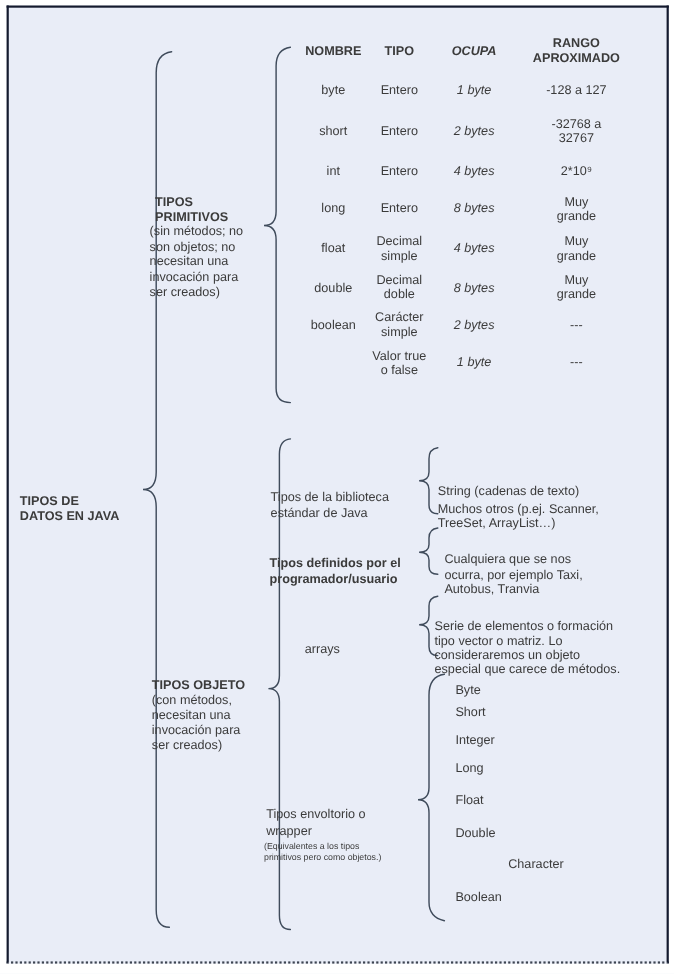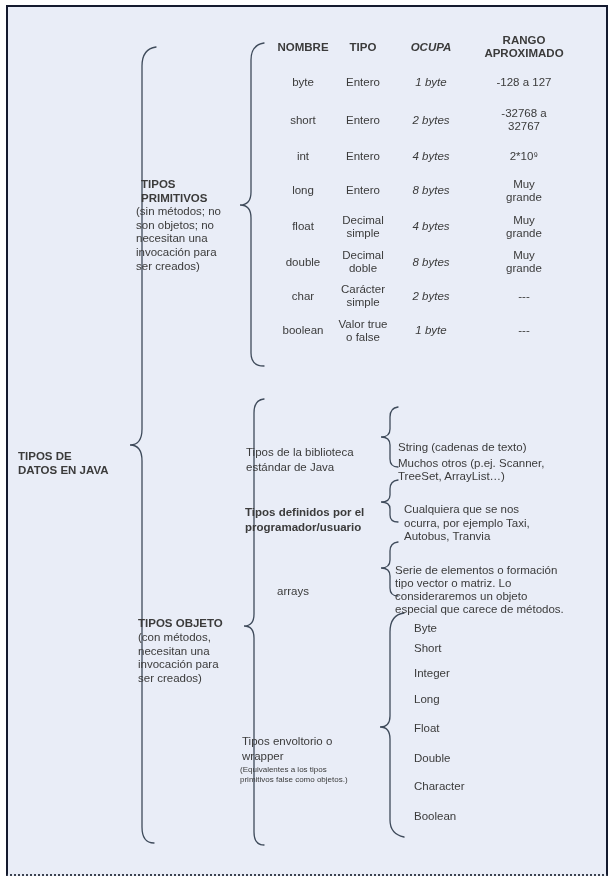--- a/index.html
+++ b/index.html
@@ -48,21 +48,20 @@
 ser creados)</div>
 
   <div class="col" style="left:243px;">
     <div class="cell r0">NOMBRE</div>
     <div class="cell r1">byte</div>
     <div class="cell r2">short</div>
     <div class="cell r3">int</div>
     <div class="cell r4">long</div>
     <div class="cell r5">float</div>
     <div class="cell r6">double</div>
-    <div class="cell r7">char</div>
     <div class="cell r8">boolean</div>
   </div>
 
   <div class="col" style="left:303px;">
     <div class="cell r0">TIPO</div>
     <div class="cell r1">Entero</div>
     <div class="cell r2">Entero</div>
     <div class="cell r3">Entero</div>
     <div class="cell r4">Entero</div>
     <div class="cell r5">Decimal
@@ -124,23 +123,23 @@
 
   <div class="abs" style="left:277px;top:561px;width:120px;">arrays</div>
   <div class="abs" style="left:395px;top:540px;width:185px;line-height:13px;">Serie de elementos o formación
 tipo vector o matriz. Lo
 consideraremos un objeto
 especial que carece de métodos.</div>
 
   <div class="abs" style="left:242px;top:710px;width:152px;line-height:15px;">Tipos envoltorio o
 wrapper</div>
   <div class="abs small" style="left:240px;top:741px;width:160px;">(Equivalentes a los tipos
-primitivos false como objetos.)</div>
+primitivos pero como objetos.)</div>
 
   <div class="wrapitem" style="top:622px;">Byte</div>
   <div class="wrapitem" style="top:642px;">Short</div>
   <div class="wrapitem" style="top:667px;">Integer</div>
   <div class="wrapitem" style="top:693px;">Long</div>
   <div class="wrapitem" style="top:722px;">Float</div>
   <div class="wrapitem" style="top:752px;">Double</div>
-  <div class="wrapitem" style="top:780px;">Character</div>
+  <div class="wrapitem" style="top:780px;margin-left:48px;">Character</div>
   <div class="wrapitem" style="top:810px;">Boolean</div>
 </div>
 
 </body></html>

